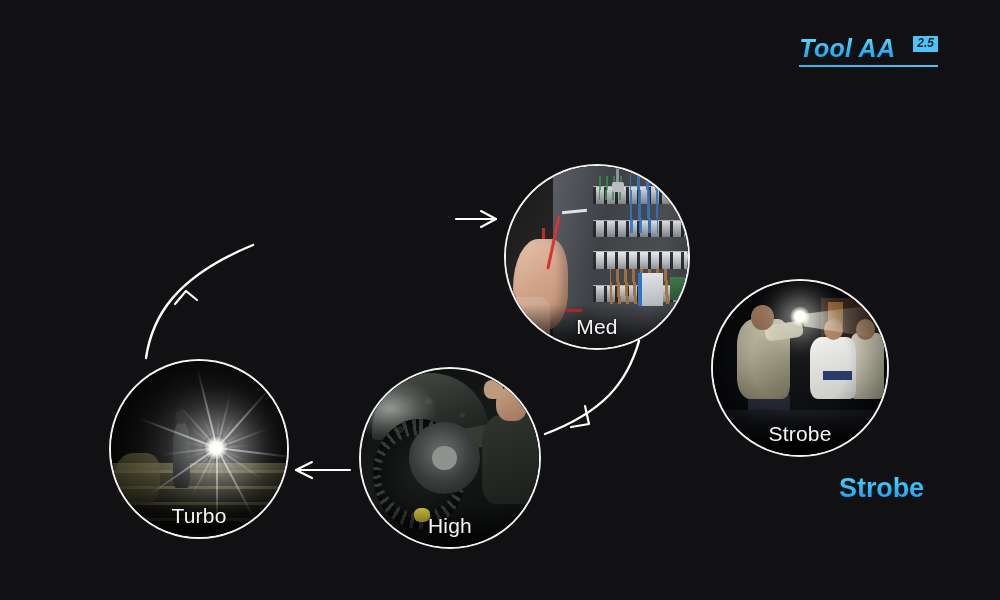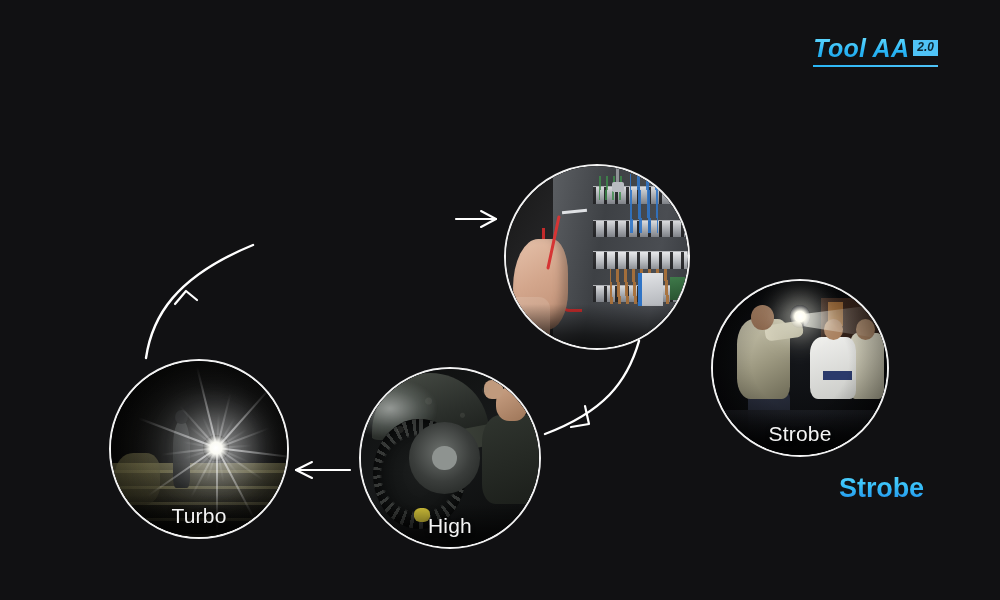--- a/index.html
+++ b/index.html
@@ -23,22 +23,22 @@
     background: #111113;
     overflow: hidden;
   }
 
   
   .brand {
     position: absolute;
     right: 62px;
     top: 36px;
     display: flex;
-    align-items: center;
-    gap: 4px;
+    align-items: flex-start;
+    gap: 18px;
   }
   .brand-name {
     font-size: 25px;
     font-weight: bold;
     font-style: italic;
     letter-spacing: 0.3px;
     color: #29b6f6;
     background: linear-gradient(180deg, #67dcff 0%, #29b6f6 55%, #1e9de0 100%);
     -webkit-background-clip: text;
     background-clip: text;
@@ -488,21 +488,21 @@
     pointer-events: none;
   }
 </style>
 </head>
 <body>
 
 <div id="stage">
 
   <div class="brand">
     <span class="brand-name">Tool AA</span>
-    <span class="brand-badge">2.0</span>
+    <span class="brand-badge">2.5</span>
     <span class="brand-underline"></span>
   </div>
 
   <div class="heading" id="heading-main">
   </div>
 
   <div class="heading" id="heading-strobe">
     <div>Strobe</div>
   </div>
 
@@ -530,20 +530,21 @@
         <div class="med-topwire"></div>
         <div class="med-topcap"></div>
       </div>
       <div class="med-cable-red"></div>
       <div class="med-hand"></div>
       <div class="med-forearm"></div>
       <div class="med-probe"></div>
       <div class="med-probe-tip"></div>
     </div>
     <div class="node-shade"></div>
+    <div class="node-label">Med</div>
   </div>
 
   <div class="node" id="node-high">
     <div class="node-scene sc-high">
       <div class="high-fender"></div>
       <div class="high-splash"></div>
       <div class="high-arm"></div>
       <div class="high-tire">
         <div class="high-tread"></div>
       </div>

